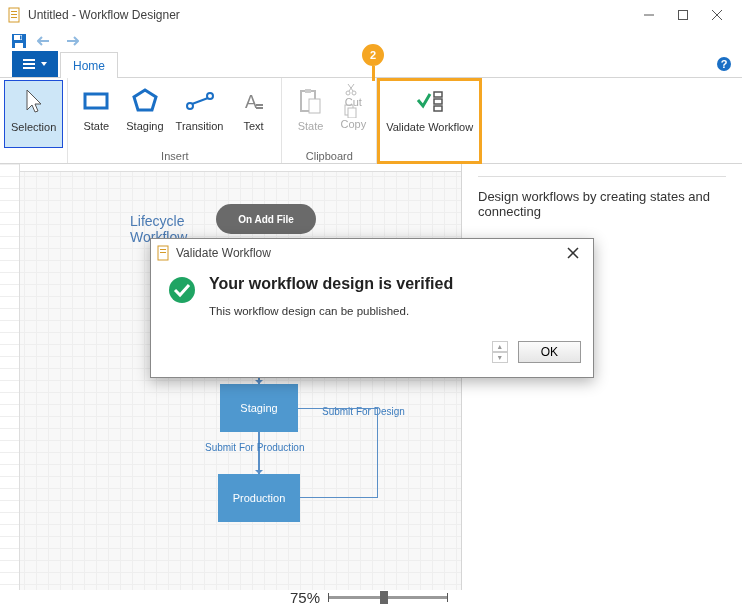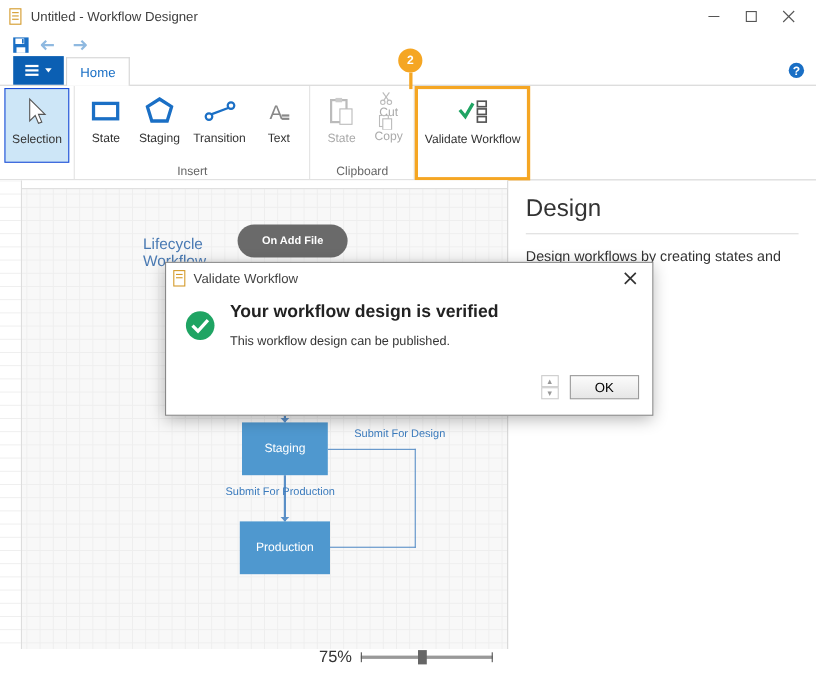--- a/index.html
+++ b/index.html
@@ -47,38 +47,38 @@
    background-size: 12px 12px; }
 .canvas-margin-left { position:absolute; left:0; top:0; bottom:0; width:20px; background:#fff; border-right:1px solid #ddd;
    background-image: linear-gradient(#eee 1px, transparent 1px); background-size: 100% 12px; }
 .canvas-margin-top { position:absolute; left:0; top:0; right:0; height:8px; background:#fff; border-bottom:1px solid #ddd; }
 .canvas-title { position:absolute; top:49px; left:130px; color:#4a7ab3; font-size:14px; }
 .on-add-file { position:absolute; top:40px; left:216px; width:100px; height:30px; background:#6a6a6a; color:white; border-radius:15px; display:flex; align-items:center; justify-content:center; font-size:10px; font-weight:bold; }
 .state-box { position:absolute; width:78px; height:48px; background:#4f98cf; color:white; display:flex; align-items:center; justify-content:center; font-size:11px; }
 .staging { top:220px; left:220px; }
 .production { top:310px; left:218px; width:82px; }
 .trans-label { position:absolute; font-size:10px; color:#3b7bbd; }
-.submit-design { top:225px; left:322px; }
+.submit-design { top:242px; left:322px; }
 .submit-prod { top:278px; left:205px; }
 .arrow-down1 { position:absolute; top:196px; left:258px; width:2px; height:24px; background:#5a8fc7; }
 .arrow-down1::after { content:''; position:absolute; bottom:-4px; left:-3px; border:4px solid transparent; border-top-color:#5a8fc7; }
 .arrow-down2 { position:absolute; top:268px; left:258px; width:2px; height:42px; background:#5a8fc7; }
 .arrow-down2::after { content:''; position:absolute; bottom:-4px; left:-3px; border:4px solid transparent; border-top-color:#5a8fc7; }
 .loop-line { position:absolute; top:244px; left:298px; width:80px; height:90px; border-top:1px solid #5a8fc7; border-right:1px solid #5a8fc7; border-bottom:1px solid #5a8fc7; }
 
 .side-panel { flex:1; padding: 12px 16px; font-size: 13px; color:#333; }
 .side-title { font-size: 22px; font-weight: 300; color:#333; margin-bottom: 10px; }
 .side-divider { border-bottom:1px solid #ddd; margin-bottom:12px; }
 
 
 .dialog { position:absolute; top:238px; left:150px; width:444px; background:white; border:1px solid #888; box-shadow: 0 4px 14px rgba(0,0,0,0.3); z-index:10; }
 .dialog-title { height:28px; display:flex; align-items:center; padding:0 6px; font-size:12px; color:#444; }
 .dialog-title .app-icon { width:14px; height:16px; margin-right:5px; }
 .dialog-close { margin-left:auto; width:28px; height:28px; display:flex; align-items:center; justify-content:center; }
-.dialog-body { padding: 8px 16px 16px; display:flex;align-items:center; }
+.dialog-body { padding: 8px 16px 16px; display:flex; }
 .check-icon { width:30px; height:30px; margin-right:12px; flex-shrink:0; }
 .dialog-heading { font-size:16px; font-weight:600; color:#222; }
 .dialog-msg { font-size:11.5px; color:#333; margin-top:12px; }
 .dialog-footer { display:flex; justify-content:flex-end; align-items:center; padding: 8px 12px 14px; gap:10px; }
 .spinner { width:16px; display:flex; flex-direction:column; align-items:center; gap:0; color:#999; font-size:8px; }
 .spinner div { border:1px solid #ccc; width:16px; height:11px; display:flex; align-items:center; justify-content:center; }
 .ok-btn { border:1px solid #999; background: linear-gradient(#fbfbfb,#e6e6e6); padding: 3px 22px; font-size:12px; }
 
 
 .zoombar { position:absolute; bottom:8px; left:290px; display:flex; align-items:center; gap:8px; font-size:15px; color:#333; }
@@ -283,21 +283,20 @@
     <div class="on-add-file">On Add File</div>
     <div class="arrow-down1"></div>
     <div class="state-box staging">Staging</div>
     <div class="trans-label submit-design">Submit For Design</div>
     <div class="loop-line"></div>
     <div class="arrow-down2"></div>
     <div class="trans-label submit-prod">Submit For Production</div>
     <div class="state-box production">Production</div>
   </div>
   <div class="side-panel">
-    <div class="side-title">Design</div>
     <div class="side-divider"></div>
     <div>Design workflows by creating states and connecting</div>
   </div>
 </div>
 
 <div class="dialog">
   <div class="dialog-title">
     <span class="app-icon">
       <svg viewBox="0 0 14 16">
           <rect x="1" y="1" width="10" height="14" fill="#fff" stroke="#d49a2a"></rect>

